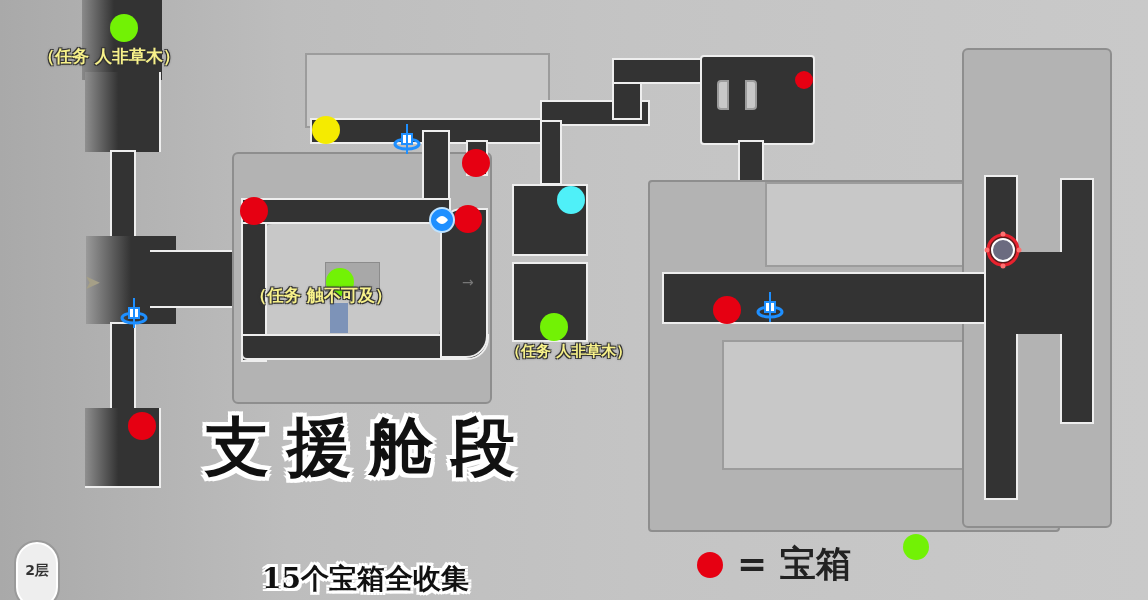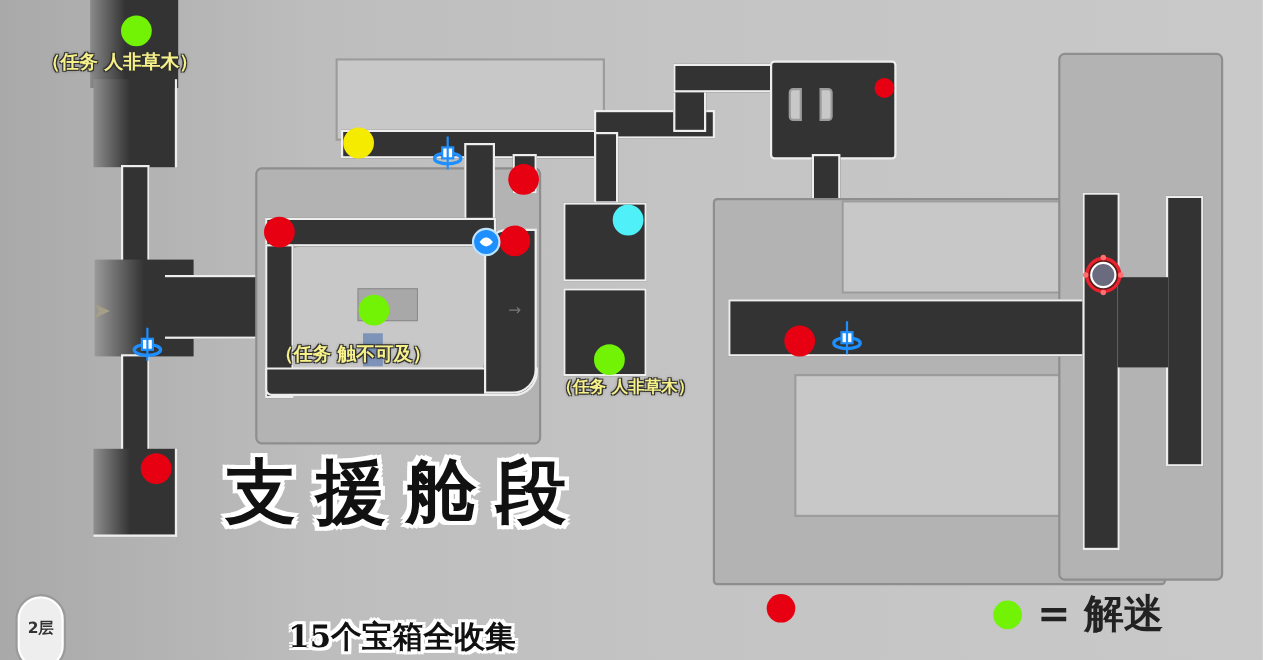--- a/index.html
+++ b/index.html
@@ -149,27 +149,27 @@
         <circle cx="3" cy="19" r="2.5" fill="#ff7070"></circle>
         <circle cx="35" cy="19" r="2.5" fill="#ff7070"></circle>
       </svg>
   </div>
 
   <div class="icon" style="left:84px; top:270px; color:#a59f87; font-size:20px; font-weight:bold;">➤</div>
   <div class="icon" style="left:462px; top:274px; color:#777; font-size:14px;">→</div>
 </div>
 
 <div class="label" style="left:38px; top:45px;">（任务 人非草木）</div>
-<div class="label" style="left:250px; top:310px;">（任务 触不可及）</div>
+<div class="label" style="left:250px; top:284px;">（任务 触不可及）</div>
 <div class="label" style="left:506px; top:342px; font-size:15px;">（任务 人非草木）</div>
 
 <div class="title">支援舱段</div>
 <div class="subtitle">15个宝箱全收集</div>
 
 <div class="legend-item" style="left:697px;">
   <div class="legend-dot" style="background:#e60012;"></div>
+  <span class="legend-text">= 宝箱</span>
 </div>
 <div class="legend-item" style="left:903px; top:534px;">
   <div class="legend-dot" style="background:#72f205;"></div>
-  <span class="legend-text">= 解迷</span>
 </div>
 
 <div class="floor-btn">2层</div>
 
 </body></html>

